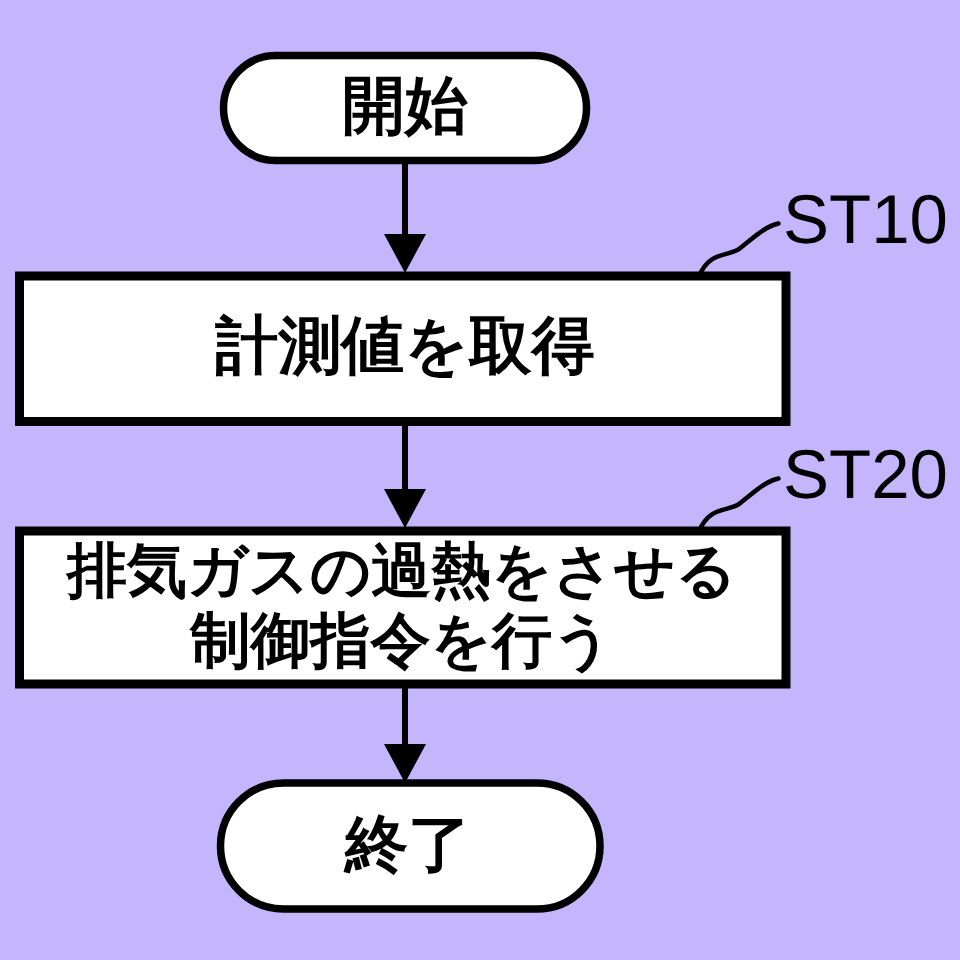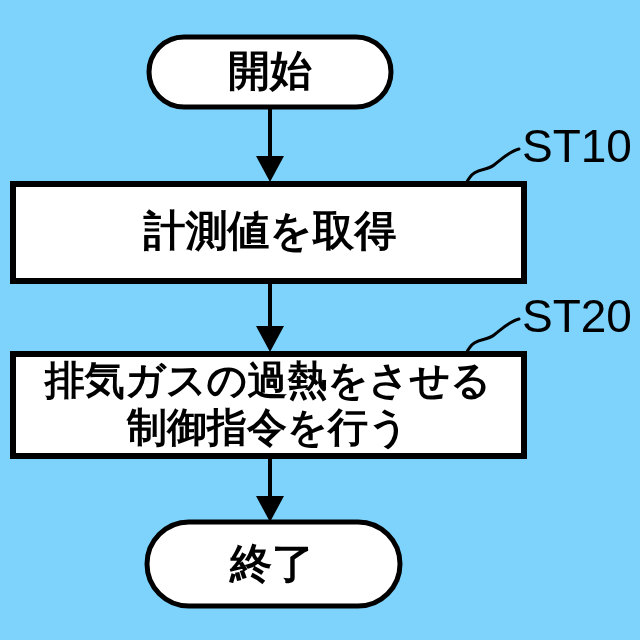--- a/index.html
+++ b/index.html
@@ -7,21 +7,21 @@
     padding: 0;
     background: #ffffff;
   }
   body {
     font-family: "Liberation Sans", "DejaVu Sans", sans-serif;
   }
   #page {
     position: relative;
     width: 640px;
     height: 640px;
-    background: #7dd3fc;
+    background: #c4b5fd;
     overflow: hidden;
   }
   #flow-svg {
     position: absolute;
     left: 0;
     top: 0;
     width: 640px;
     height: 640px;
   }
   .node-shape {

